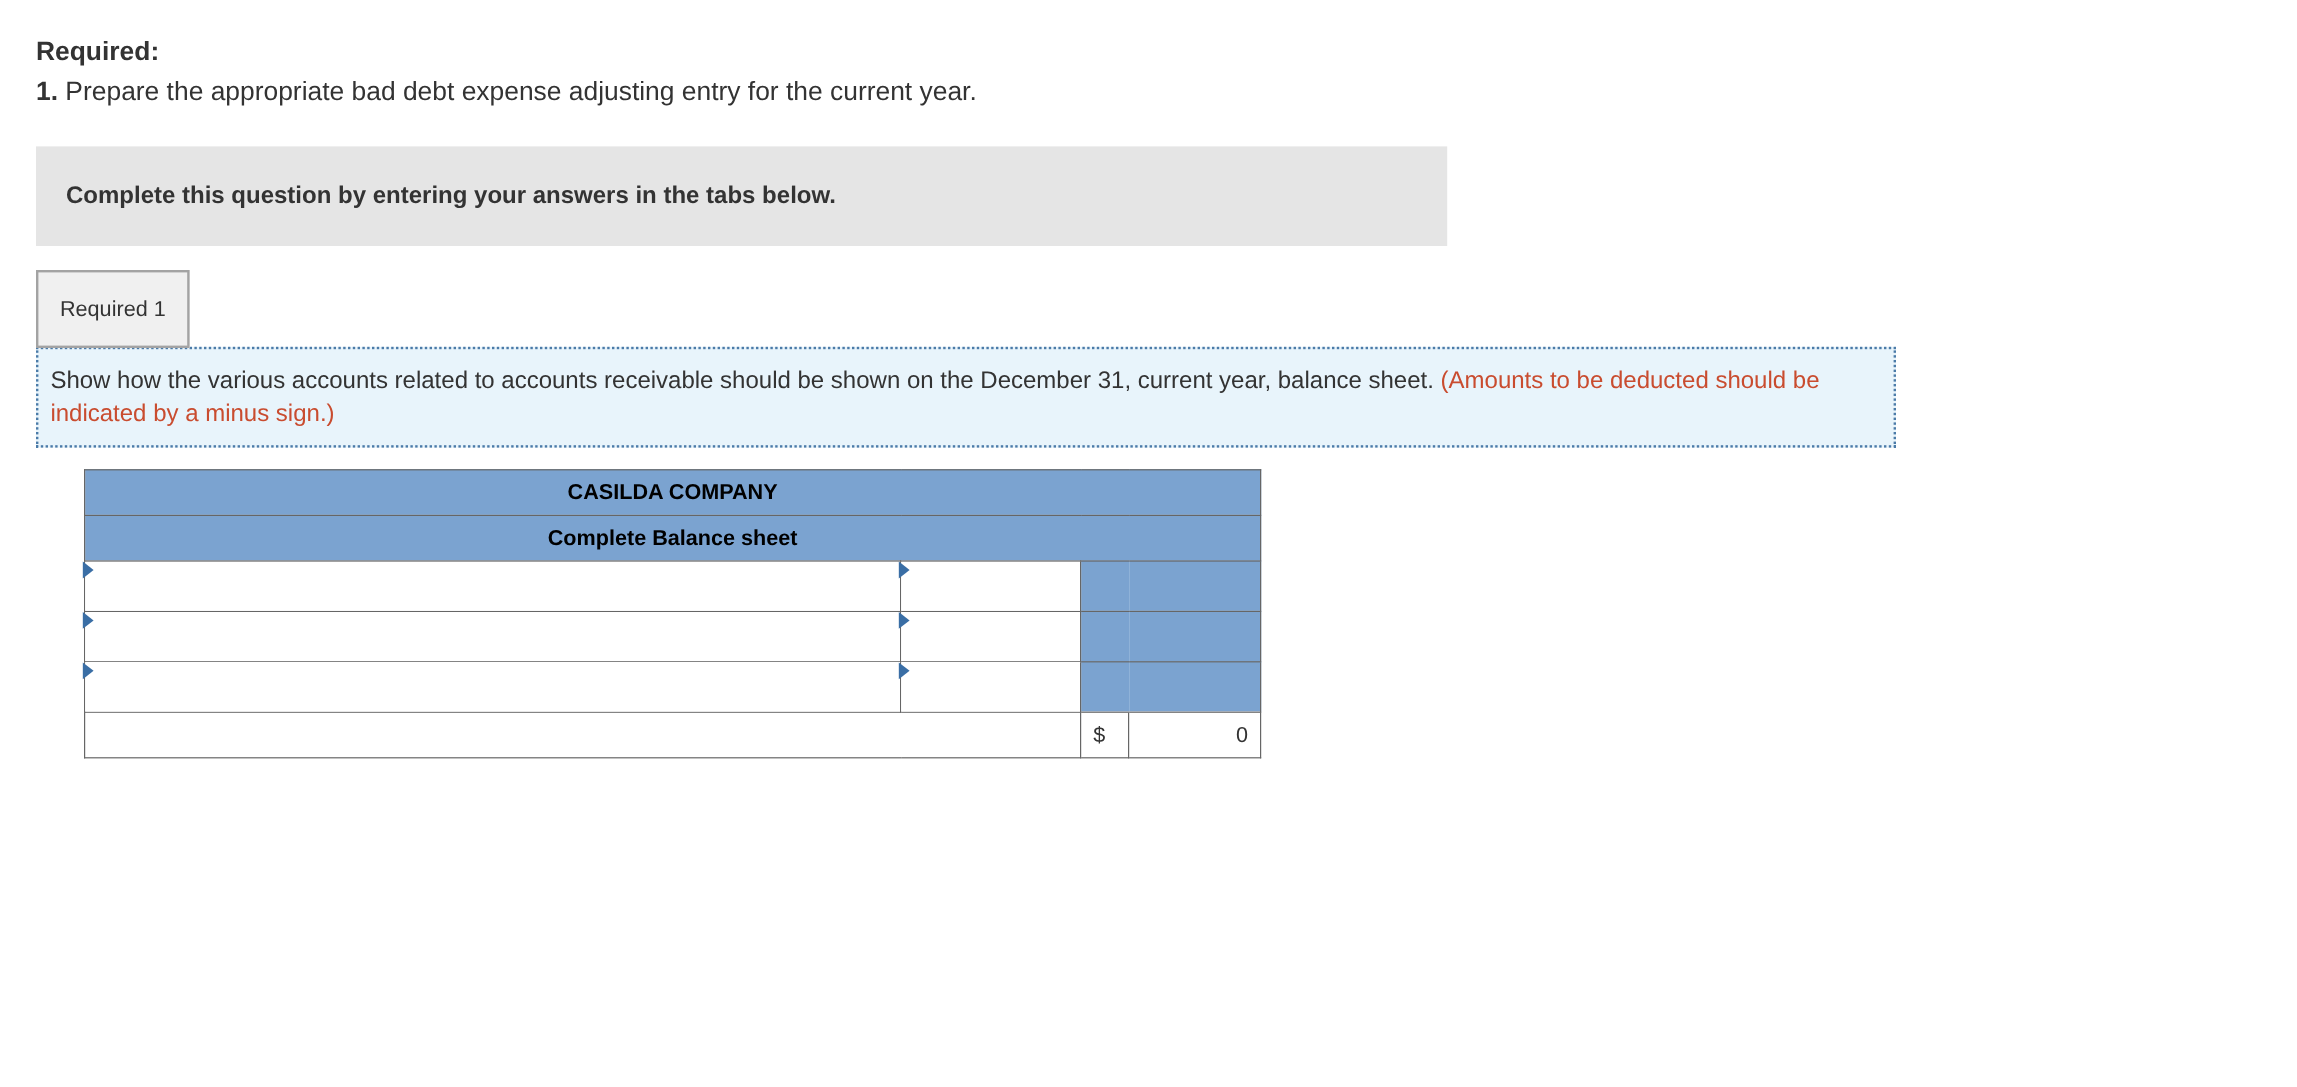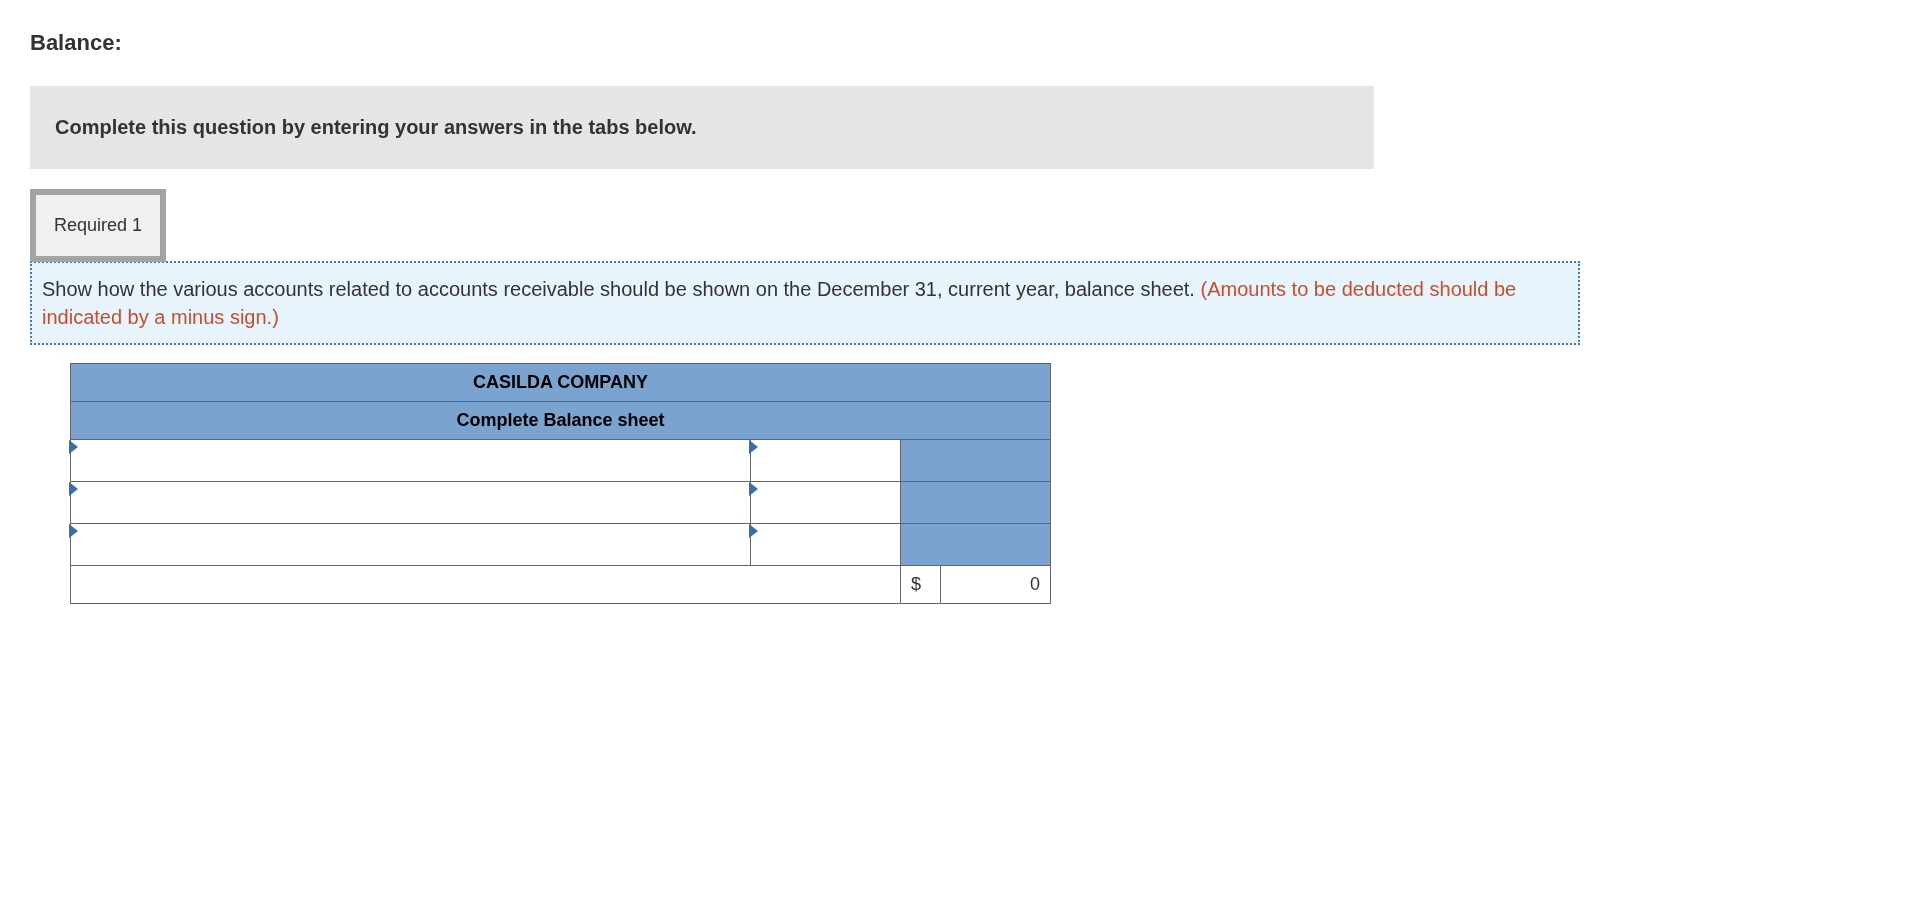--- a/index.html
+++ b/index.html
@@ -30,29 +30,29 @@
     .required-number {
       font-weight: bold;
     }
     .instruction-box {
       background: #e5e5e5;
       padding: 30px 25px;
       margin-bottom: 20px;
       font-weight: bold;
       font-size: 20px;
       color: #333;
-      width: 1344px;
+      width: 1176px;
     }
     .tabs-container {
       display: flex;
       margin-top: 10px;
     }
     .tab {
       padding: 20px 18px;
-      border: 6px solid #a3a3a3;
+      border: 2px solid #a3a3a3;
       background: #f0f0f0;
       font-size: 18px;
       cursor: pointer;
       margin-right: 8px;
       color: #333;
     }
     .tab.active {
       background: #ffffff;
       border-bottom: 1px solid #fff;
       position: relative;
@@ -113,21 +113,24 @@
       background: #ffffff;
     }
     .total-row-label {
       background: #ffffff;
     }
   </style>
 </head>
 <body>
 
 <div class="required-section">
-  <div class="required-heading">Balance:</div>
+  <div class="required-heading">Required:</div>
+  <div class="required-item">
+    <span class="required-number">1.</span><span> Prepare the appropriate bad debt expense adjusting entry for the current year.</span>
+  </div>
 </div>
 
 <div class="instruction-box">Complete this question by entering your answers in the tabs below.</div>
 
 <div class="tabs-container">
   <div class="tab">Required 1</div>
 </div>
 
 <div class="tab-content">
   <span>Show how the various accounts related to accounts receivable should be shown on the December 31, current year, balance sheet. </span><span class="tab-instruction-red">(Amounts to be deducted should be indicated by a minus sign.)</span>

